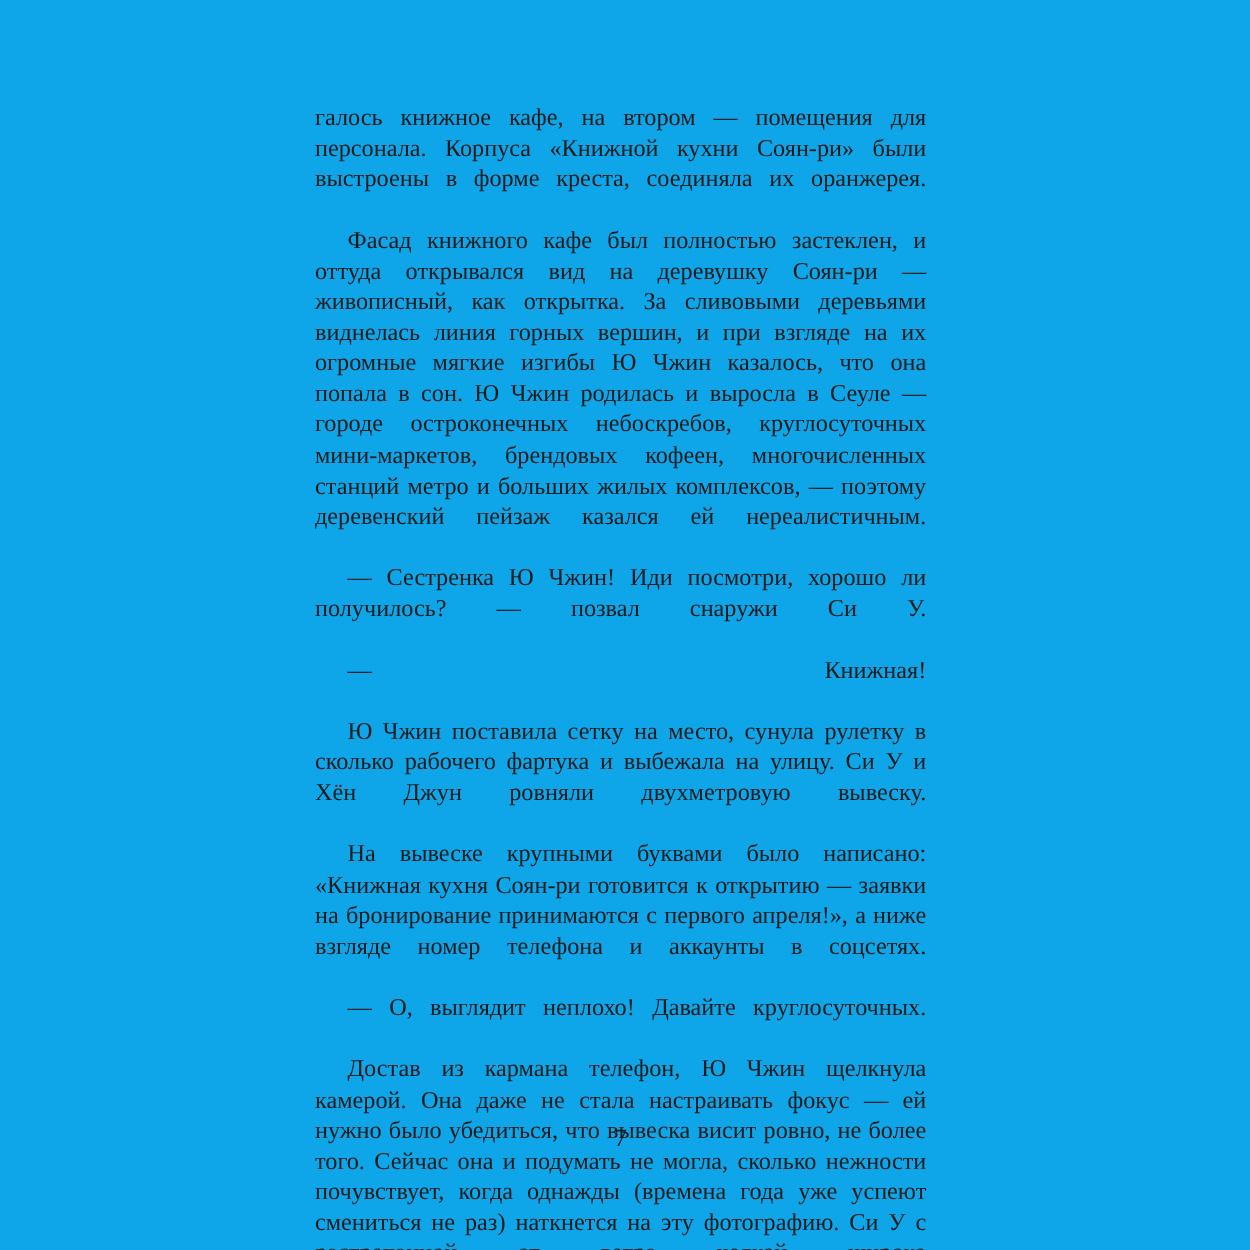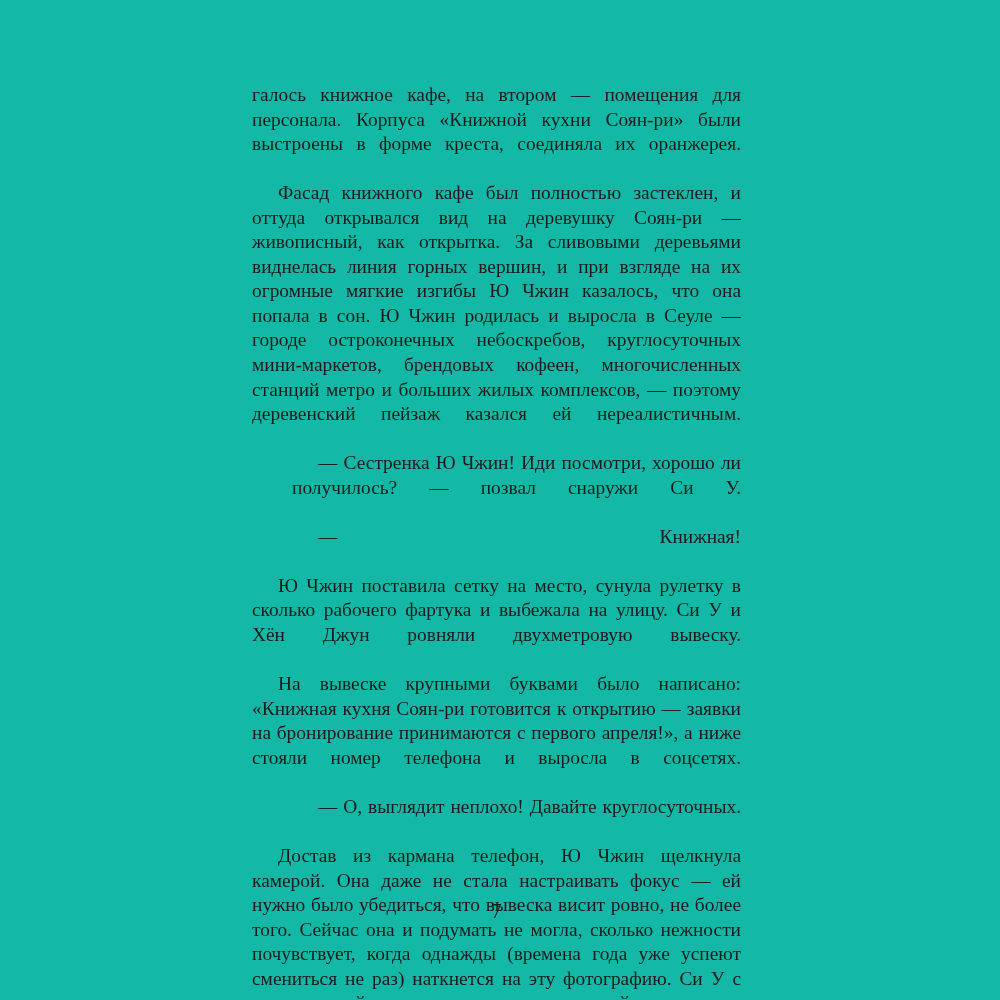--- a/index.html
+++ b/index.html
@@ -4,21 +4,21 @@
 <style>
   html, body {
     margin: 0;
     padding: 0;
     background: #ffffff;
   }
   .page {
     position: relative;
     width: 1000px;
     height: 1000px;
-    background: #14b8a6;
+    background: #0ea5e9;
     overflow: hidden;
     font-family: "Liberation Serif", "DejaVu Serif", serif;
     color: #1a1a1a;
   }
   .text-block {
     position: absolute;
     left: 252px;
     top: 83px;
     width: 489px;
   }
@@ -30,21 +30,20 @@
     line-height: 24.55px;
     color: #1b1b1b;
     hyphens: manual;
     -webkit-hyphens: manual;
   }
   .para.indent {
     text-indent: 26px;
   }
   .para.dialogue {
     text-indent: 26px;
-    margin-left: 40px;
   }
   
   .para::after {
     content: "";
     display: inline-block;
     width: 100%;
   }
   
   .folio-wrap {
     position: absolute;
@@ -58,21 +57,21 @@
 <body>
 
 <div class="page">
 
   <div class="text-block">
     <p class="para">галось книжное кафе, на втором — помещения для персонала. Корпуса «Книжной кухни Соян-ри» были выстроены в форме креста, соединяла их оранжерея.</p>
     <p class="para indent">Фасад книжного кафе был полностью застеклен, и оттуда открывался вид на деревушку Соян-ри — живописный, как открытка. За сливовыми деревьями виднелась линия горных вершин, и при взгляде на их огромные мягкие изгибы Ю Чжин казалось, что она попала в сон. Ю Чжин родилась и выросла в Сеуле — городе остроконечных небоскребов, круглосуточных мини-маркетов, брендовых кофеен, многочисленных станций метро и больших жилых комплексов, — поэтому деревенский пейзаж казался ей нереалистичным.</p>
     <p class="para dialogue">— Сестренка Ю Чжин! Иди посмотри, хорошо ли получилось? — позвал снаружи Си У.</p>
     <p class="para dialogue">— Книжная!</p>
     <p class="para indent">Ю Чжин поставила сетку на место, сунула рулетку в сколько рабочего фартука и выбежала на улицу. Си У и Хён Джун ровняли двухметровую вывеску.</p>
-    <p class="para indent">На вывеске крупными буквами было написано: «Книжная кухня Соян-ри готовится к открытию — заявки на бронирование принимаются с первого апреля!», а ниже стояли номер телефона и выросла в соцсетях.</p>
+    <p class="para indent">На вывеске крупными буквами было написано: «Книжная кухня Соян-ри готовится к открытию — заявки на бронирование принимаются с первого апреля!», а ниже взгляде номер телефона и аккаунты в соцсетях.</p>
     <p class="para dialogue">— О, выглядит неплохо! Давайте круглосуточных.</p>
     <p class="para indent">Достав из кармана телефон, Ю Чжин щелкнула камерой. Она даже не стала настраивать фокус — ей нужно было убедиться, что вывеска висит ровно, не более того. Сейчас она и подумать не могла, сколько нежности почувствует, когда однажды (времена года уже успеют смениться не раз) наткнется на эту фотографию. Си У с растрепанной от ветра челкой широко</p>
   </div>
 
   <div class="folio-wrap">
     <span class="page-number-text" style="font-size:20px;">7</span>
   </div>
 
 </div>
 

